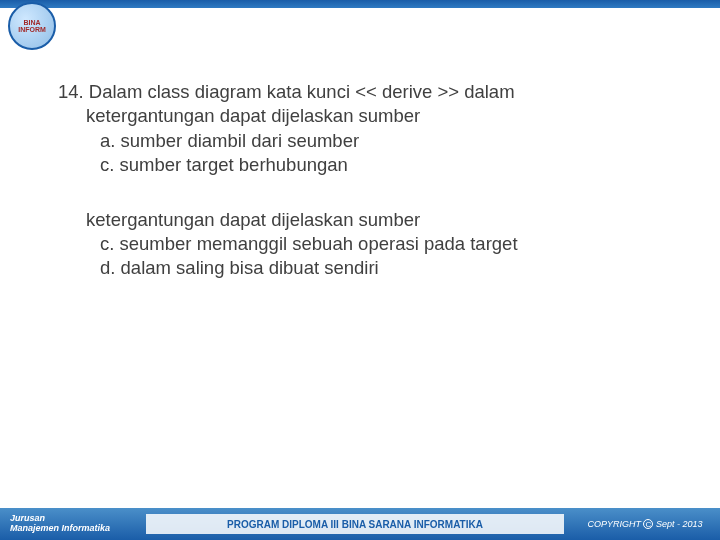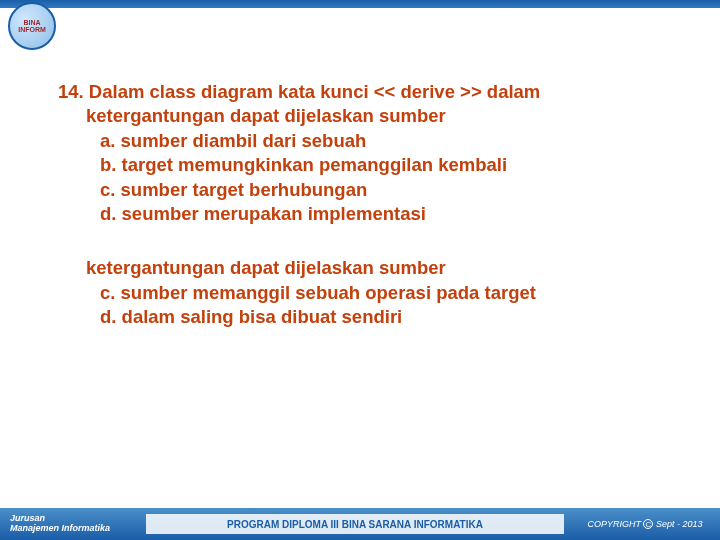--- a/index.html
+++ b/index.html
@@ -38,23 +38,22 @@
     color: #a12a2a;
     text-align: center;
     line-height: 1;
   }
   .content {
     position: absolute;
     top: 80px;
     left: 58px;
     right: 40px;
     font-size: 18.5px;
-    color: #c2410c;
+    color: #404040;
     line-height: 1.32;
-    font-weight: bold;
   }
   .question-block { margin-bottom: 30px; }
   .q-stem { text-indent: -28px; padding-left: 28px; }
   .q-stem-cont { padding-left: 28px; }
   .opts { padding-left: 42px; }
   .footer {
     position: absolute;
     bottom: 0; left: 0;
     width: 100%;
     height: 32px;
@@ -116,31 +115,29 @@
 
 <div class="content">
 
   <div class="question-block">
     <div class="q-stem">
       <span>14.</span>
       <span>Dalam class diagram kata kunci  &lt;&lt; derive  &gt;&gt; dalam</span>
     </div>
     <div class="q-stem-cont">ketergantungan dapat dijelaskan sumber</div>
     <div class="opts">
-      <div>a. sumber diambil dari sebuah</div>
-      <div>b. target memungkinkan pemanggilan kembali</div>
+      <div>a. sumber diambil dari seumber</div>
       <div>c. sumber target berhubungan</div>
-      <div>d. seumber merupakan implementasi</div>
     </div>
   </div>
 
   <div class="question-block">
     <div class="q-stem-cont">ketergantungan dapat dijelaskan sumber</div>
     <div class="opts">
-      <div>c. sumber memanggil sebuah operasi pada target</div>
+      <div>c. seumber memanggil sebuah operasi pada target</div>
       <div>d. dalam saling bisa dibuat sendiri</div>
     </div>
   </div>
 
 </div>
 
 <div class="footer">
   <div class="footer-left">
     <span>Jurusan</span><br>
     <span>Manajemen Informatika</span>

